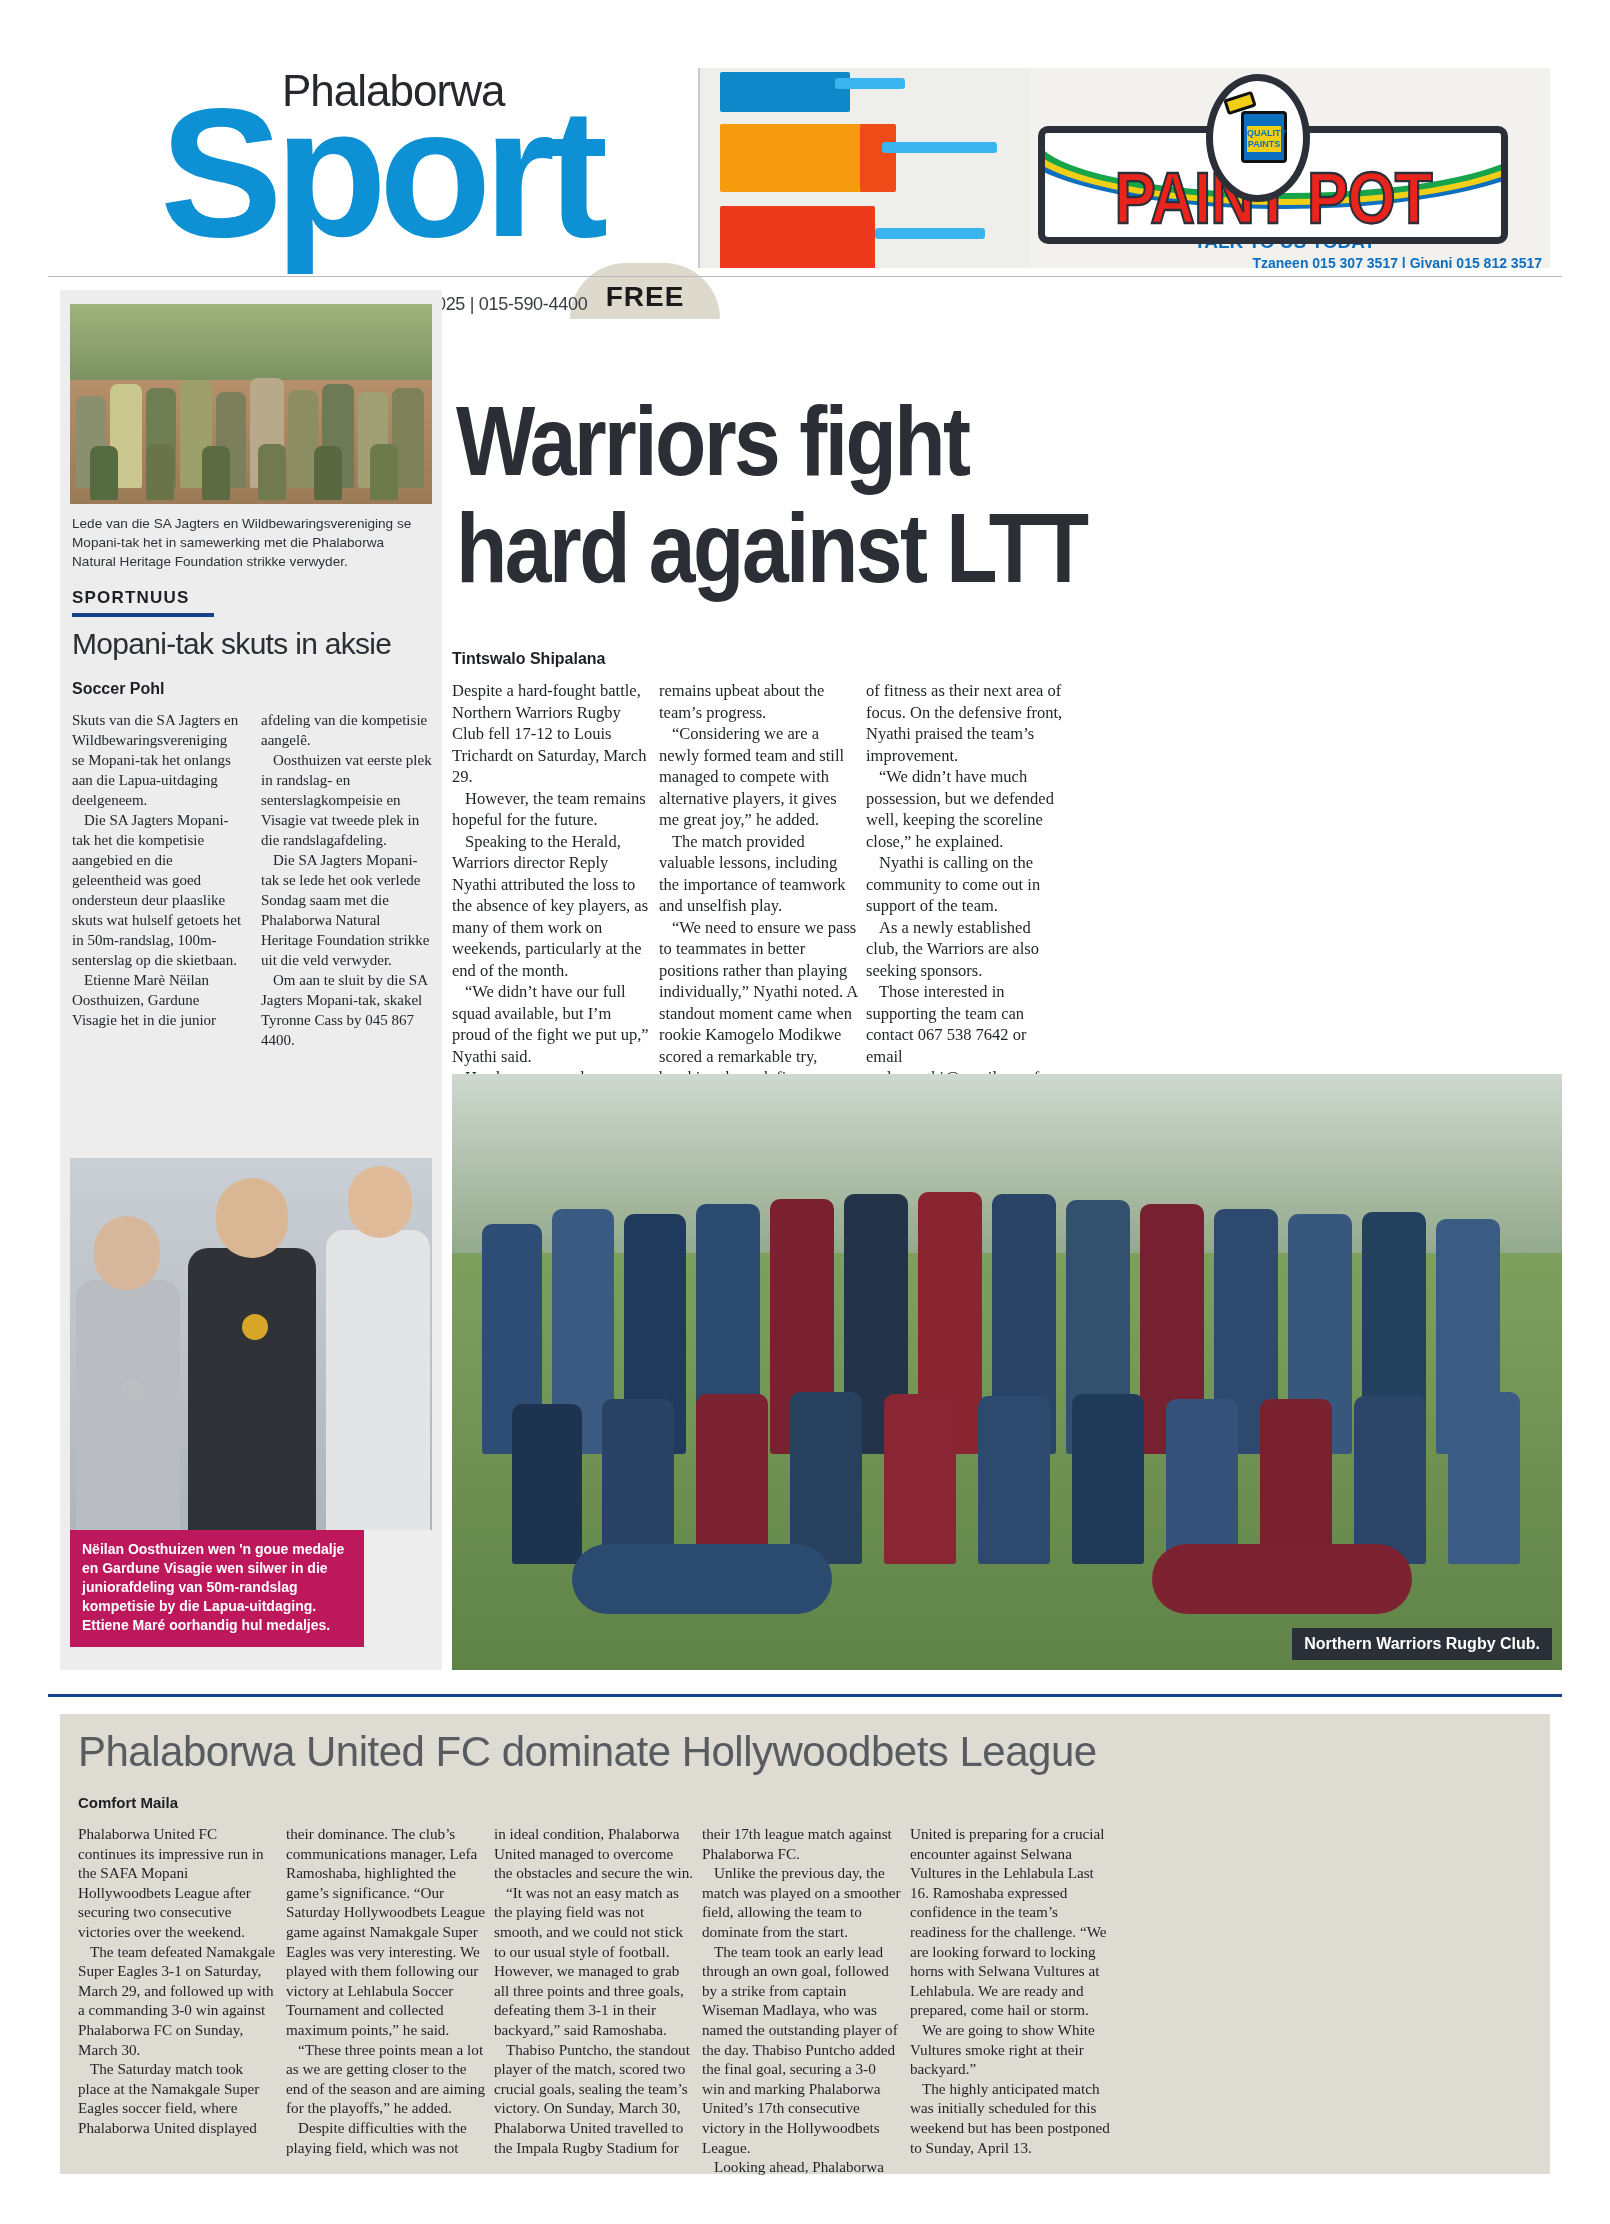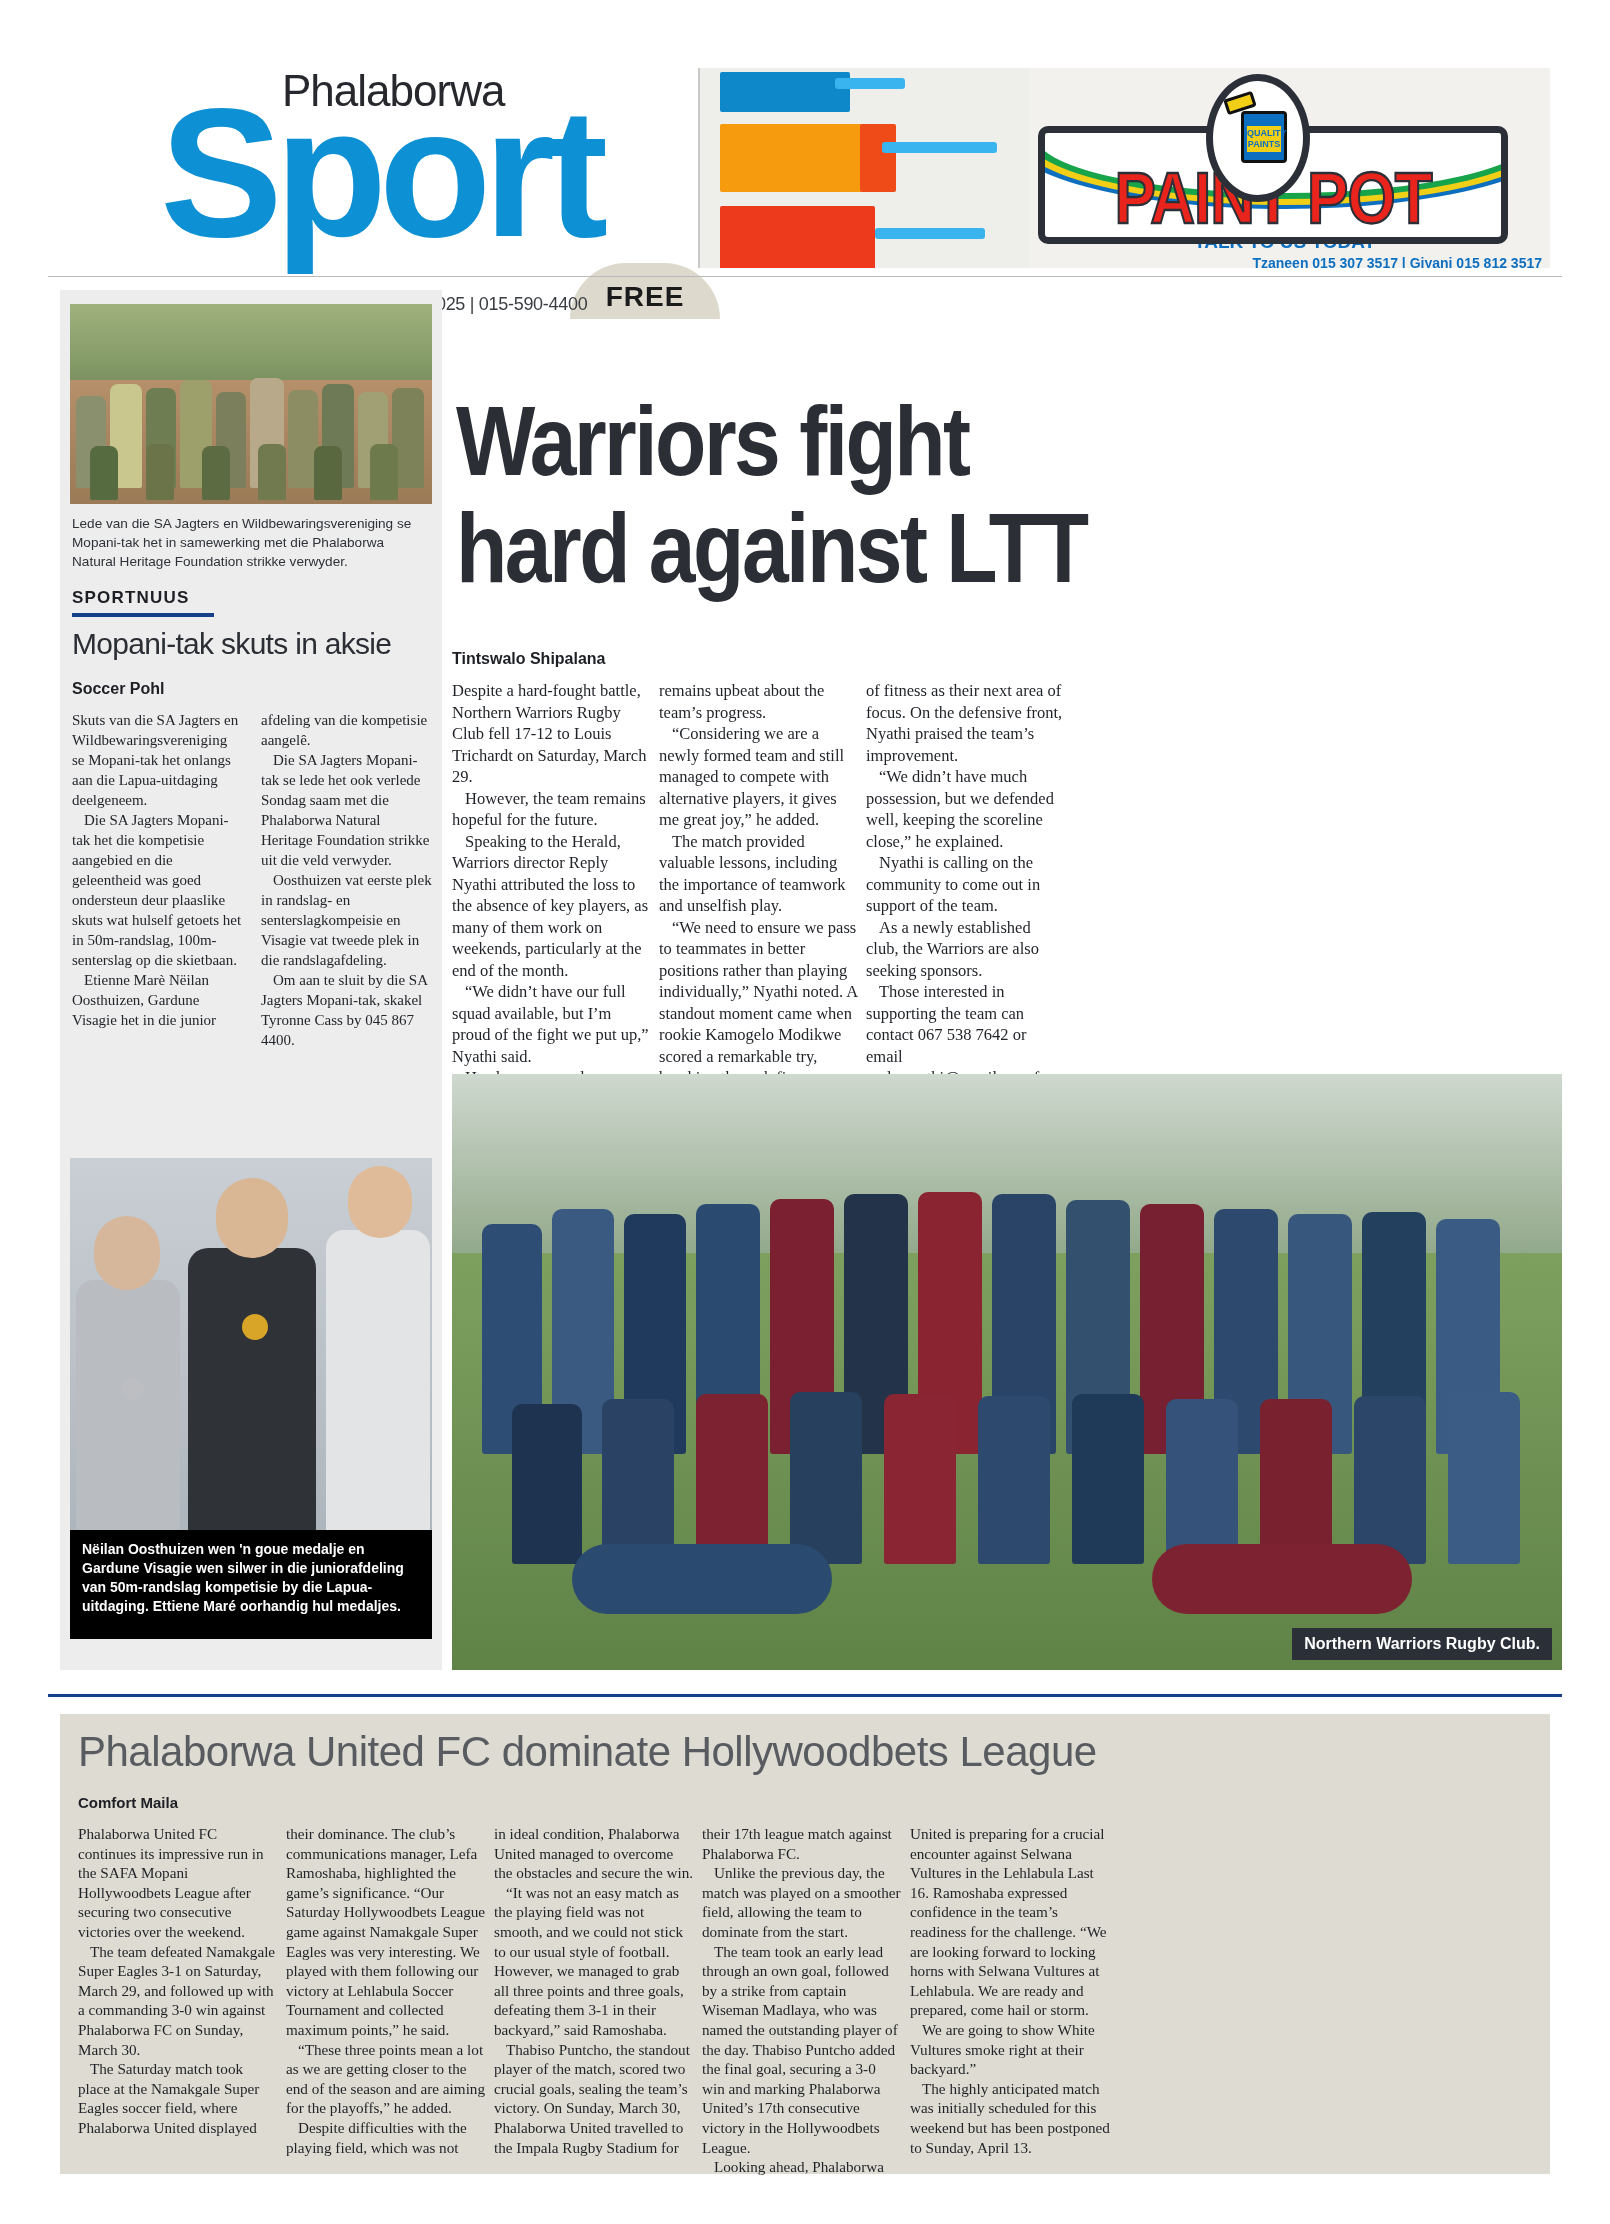--- a/index.html
+++ b/index.html
@@ -141,22 +141,22 @@
     position:absolute; left:12px; top:420px; width:360px; height:360px;
     column-count:2; column-gap:18px;
   }
   .lp-cols p {
     font-family:"Liberation Serif", serif; font-size:15px; line-height:20px;
     color:#23262b; text-indent:12px; margin:0;
   }
   .lp-cols p.first { text-indent:0; }
   .lp-photo2 { position:absolute; left:10px; top:868px; width:362px; height:372px; overflow:hidden; }
   .lp-caption2 {
-    position:absolute; left:10px; top:1240px; width:362px; padding:10px 12px 23px 12px;
-    background:#000000; color:#fff; font-size:14px; line-height:19px; font-weight:700;
+    position:absolute; left:10px; top:1240px; width:294px; padding:10px 12px 12px 12px;
+    background:#be185d; color:#fff; font-size:14px; line-height:19px; font-weight:700;
     font-family:"Liberation Sans", sans-serif;
   }
 
   
   .main-head {
     position:absolute; left:456px; top:388px; width:1106px;
     font-size:84px; line-height:90px; font-weight:700;
     color:#2b2e34; letter-spacing:-2.5px;
     font-family:"Liberation Sans", sans-serif; transform:scaleY(1.18);
     transform-origin: left top;
@@ -318,22 +318,22 @@
       <div class="sportnuus-bar"></div>
     </div>
 
     <div class="lp-headline">Mopani-tak skuts in aksie</div>
     <div class="lp-byline">Soccer Pohl</div>
 
     <div class="lp-cols">
       <p class="first">Skuts van die SA Jagters en Wildbewaringsvereniging se Mopani-tak het onlangs aan die Lapua-uitdaging deelgeneem.</p>
       <p>Die SA Jagters Mopani-tak het die kompetisie aangebied en die geleentheid was goed ondersteun deur plaaslike skuts wat hulself getoets het in 50m-randslag, 100m-senterslag op die skietbaan.</p>
       <p>Etienne Marè Nëilan Oosthuizen, Gardune Visagie het in die junior afdeling van die kompetisie aangelê.</p>
+      <p>Oosthuizen vat eerste plek in randslag- en senterslagkompeisie en Visagie vat tweede plek in die randslagafdeling.</p>
       <p>Die SA Jagters Mopani-tak se lede het ook verlede Sondag saam met die Phalaborwa Natural Heritage Foundation strikke uit die veld verwyder.</p>
-      <p>Oosthuizen vat eerste plek in randslag- en senterslagkompeisie en Visagie vat tweede plek in die randslagafdeling.</p>
       <p>Om aan te sluit by die SA Jagters Mopani-tak, skakel Tyronne Cass by 045 867 4400.</p>
     </div>
 
     <div class="lp-photo2">
       <div class="ph2-bg"></div>
       <div style="position:absolute;left:6px;bottom:0;width:104px;height:250px;background:#b9bcc0;border-radius:18px 18px 0 0;"></div>
       <div style="position:absolute;left:24px;bottom:240px;width:66px;height:74px;background:#d6b79c;border-radius:33px;"></div>
       <div style="position:absolute;left:118px;bottom:0;width:128px;height:282px;background:#2f3237;border-radius:20px 20px 0 0;"></div>
       <div style="position:absolute;left:146px;bottom:272px;width:72px;height:80px;background:#d9b694;border-radius:36px;"></div>
       <div style="position:absolute;left:256px;bottom:0;width:104px;height:300px;background:#e2e4e6;border-radius:18px 18px 0 0;"></div>

